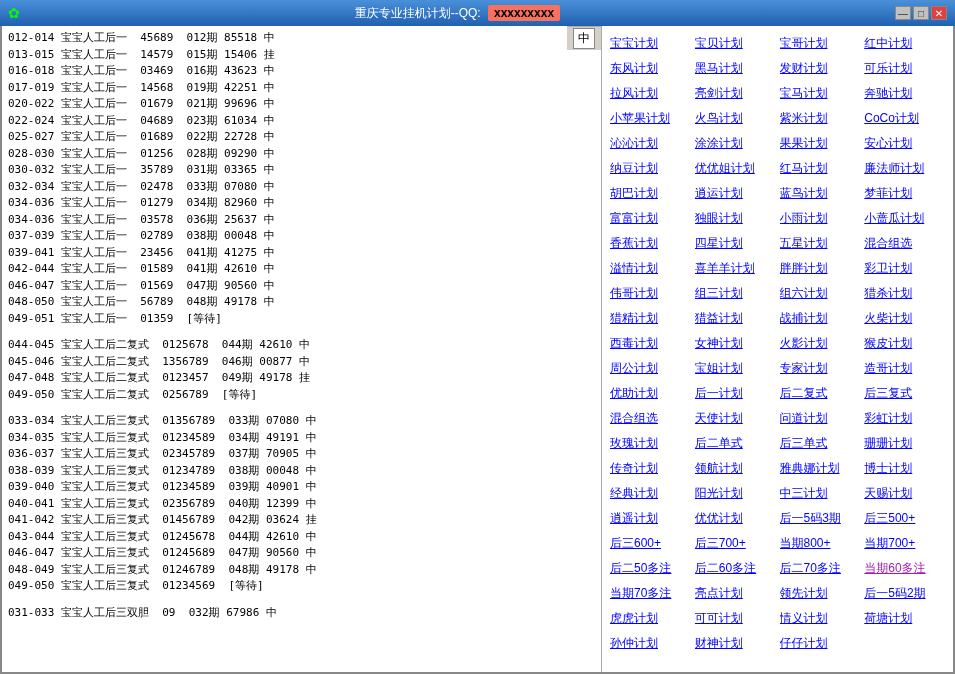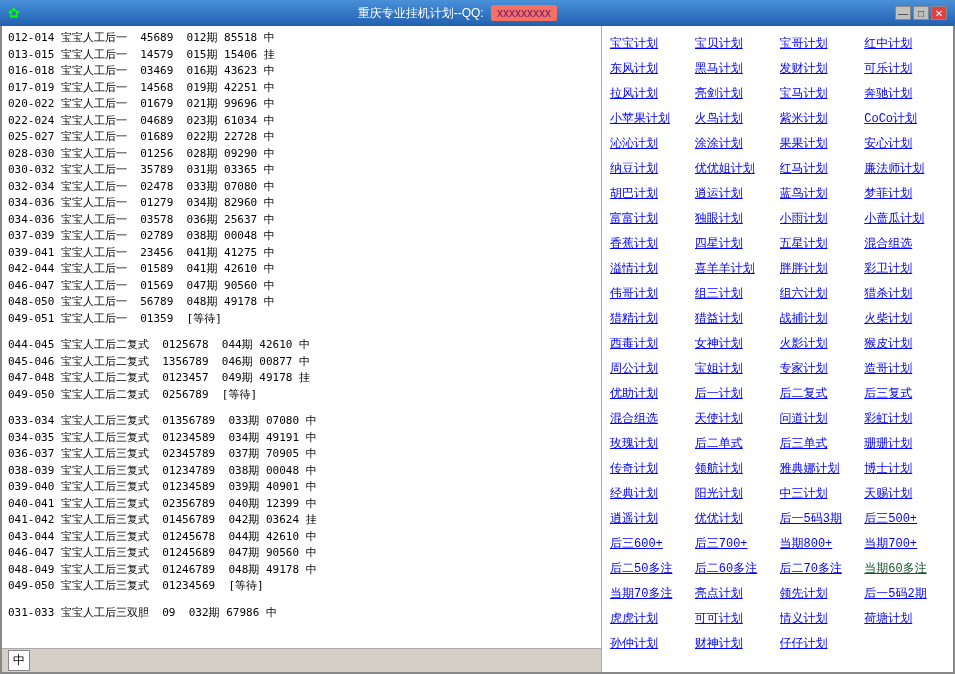--- a/index.html
+++ b/index.html
@@ -25,24 +25,25 @@
     }
     .title-bar-title {
       flex: 1;
       text-align: center;
       font-size: 12px;
       color: white;
     }
     .title-qq-box {
       display: inline-block;
       background: #f87060;
-      color: #701a75;
+      color: #000000;
       padding: 1px 6px;
       border-radius: 2px;
       margin-left: 4px;
+      font-weight: bold;
     }
     .title-controls {
       display: flex;
       gap: 2px;
     }
     .title-btn {
       width: 16px;
       height: 14px;
       background: #c0c0c0;
       border: 1px solid #888;
@@ -65,21 +66,21 @@
     }
 
     
     .left-panel {
       width: 600px;
       min-width: 600px;
       border-right: 1px solid #aaa;
       overflow: hidden;
       position: relative;
       display: flex;
-      flex-direction: column;
+      flex-direction: row;
       justify-content: space-between;
     }
 
     .content-area {
       flex: 1;
       overflow-y: scroll;
       overflow-x: hidden;
       padding: 4px 6px;
       font-size: 11px;
       line-height: 1.55;
@@ -126,36 +127,35 @@
     
     .right-panel {
       flex: 1;
       padding: 6px 8px;
       display: grid;
       grid-template-columns: repeat(4, 1fr);
       grid-auto-rows: 22px;
       gap: 3px 4px;
       overflow-y: auto;
       align-content: start;
-      font-family: Liberation Mono, monospace;
     }
 
     .right-link {
       color: #0000ff;
       text-decoration: underline;
       cursor: pointer;
       font-size: 12px;
       white-space: nowrap;
       overflow: hidden;
       text-overflow: ellipsis;
       display: flex;
       align-items: center;
     }
 
-    .right-link.red-text { color: #14532d; }
+    .right-link.red-text { color: #a21caf; }
   </style>
 </head>
 <body>
 
 <div>
 
   <div class="title-bar">
     <span style="color:#00ff00;font-size:14px;">✿</span>
     <span class="title-bar-title">
       <span>重庆专业挂机计划--QQ:</span>

